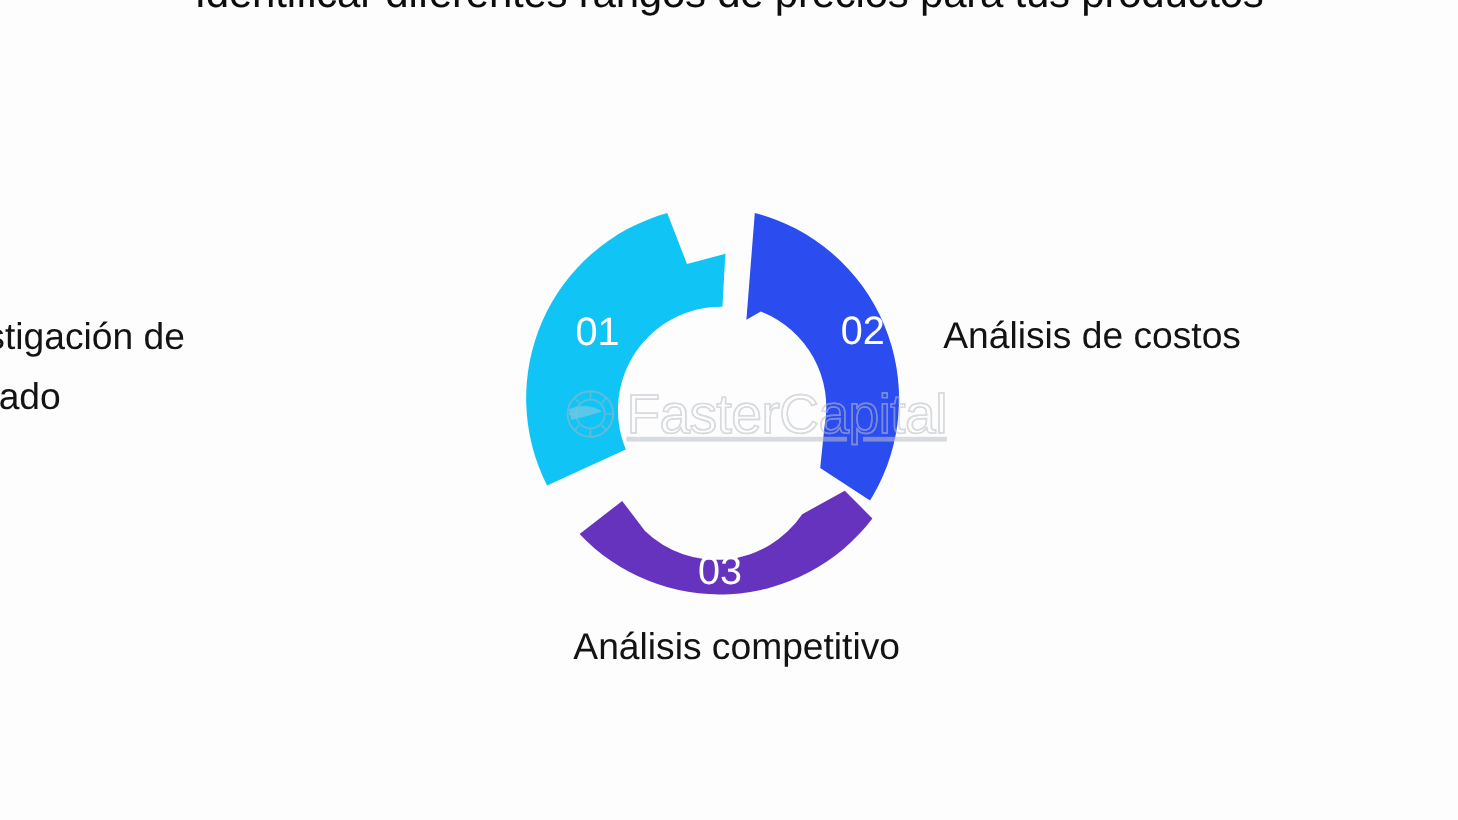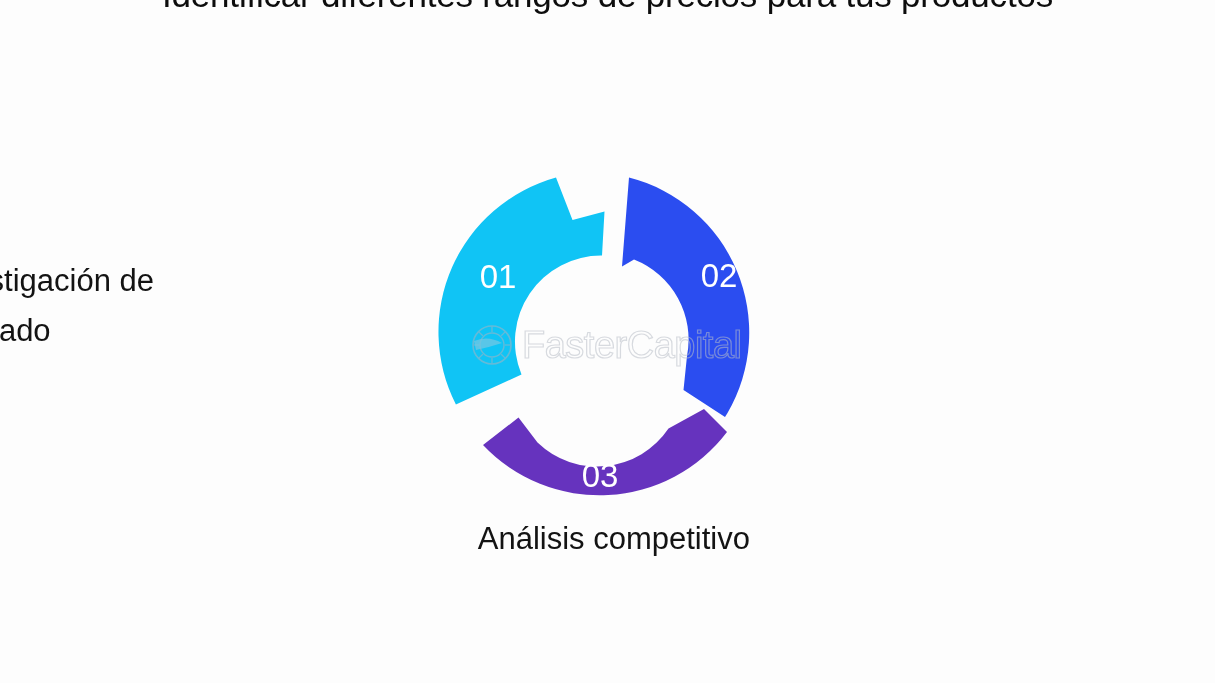--- a/index.html
+++ b/index.html
@@ -102,38 +102,40 @@
     pointer-events: none;
     opacity: 0.55;
   }
   #watermark .wm-mark {
     flex: 0 0 auto;
     width: 48px;
     height: 48px;
   }
   #watermark .wm-text {
     font-family: "Liberation Sans", sans-serif;
-    font-size: 38px;
+    font-size: 46px;
     line-height: 44px;
     letter-spacing: -0.5px;
     color: transparent;
     -webkit-text-stroke: 1.2px #b9bec7;
     text-shadow: 0 0 0 rgba(0,0,0,0);
     white-space: nowrap;
+    text-decoration: underline;
   }
 </style>
 </head>
 <body style="background: rgb(253, 253, 253);">
 
 <div id="stage" style="background: rgb(253, 253, 253);">
 
   <div class="slide-title">Identificar diferentes rangos de precios para tus productos</div>
 
   <div class="callout callout-left">Investigación de mercado</div>
 
+  <div class="callout callout-right">Análisis de costos</div>
 
   <div class="callout callout-bottom">Análisis competitivo</div>
 
   <div id="donut-wrap">
     <svg id="donut-svg" viewBox="0 0 360 360" xmlns="http://www.w3.org/2000/svg">
       <defs>
         <linearGradient id="gradCyan" x1="0%" y1="0%" x2="100%" y2="100%">
           <stop offset="0%" stop-color="#15cbf9"></stop>
           <stop offset="100%" stop-color="#04b6e8"></stop>
         </linearGradient>

